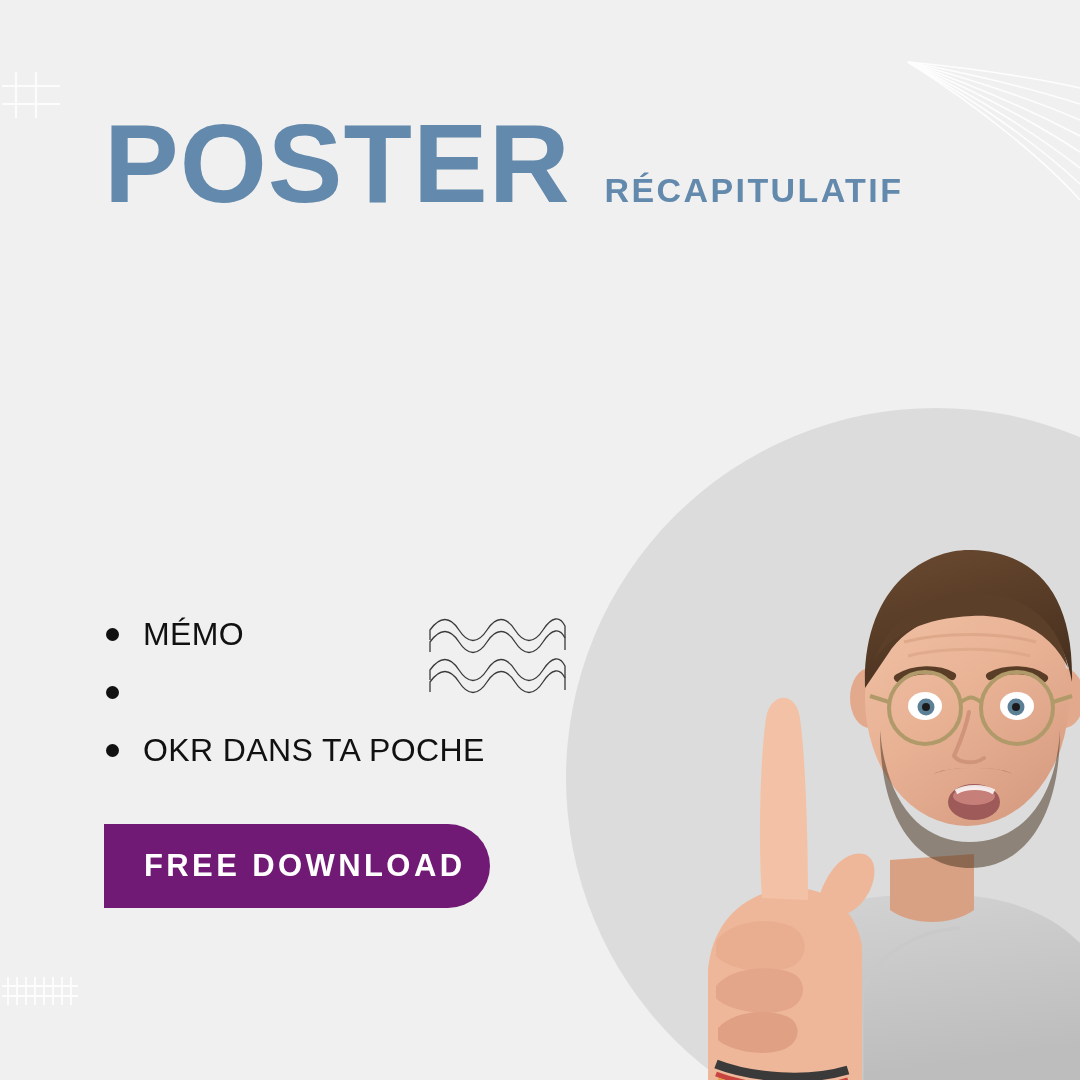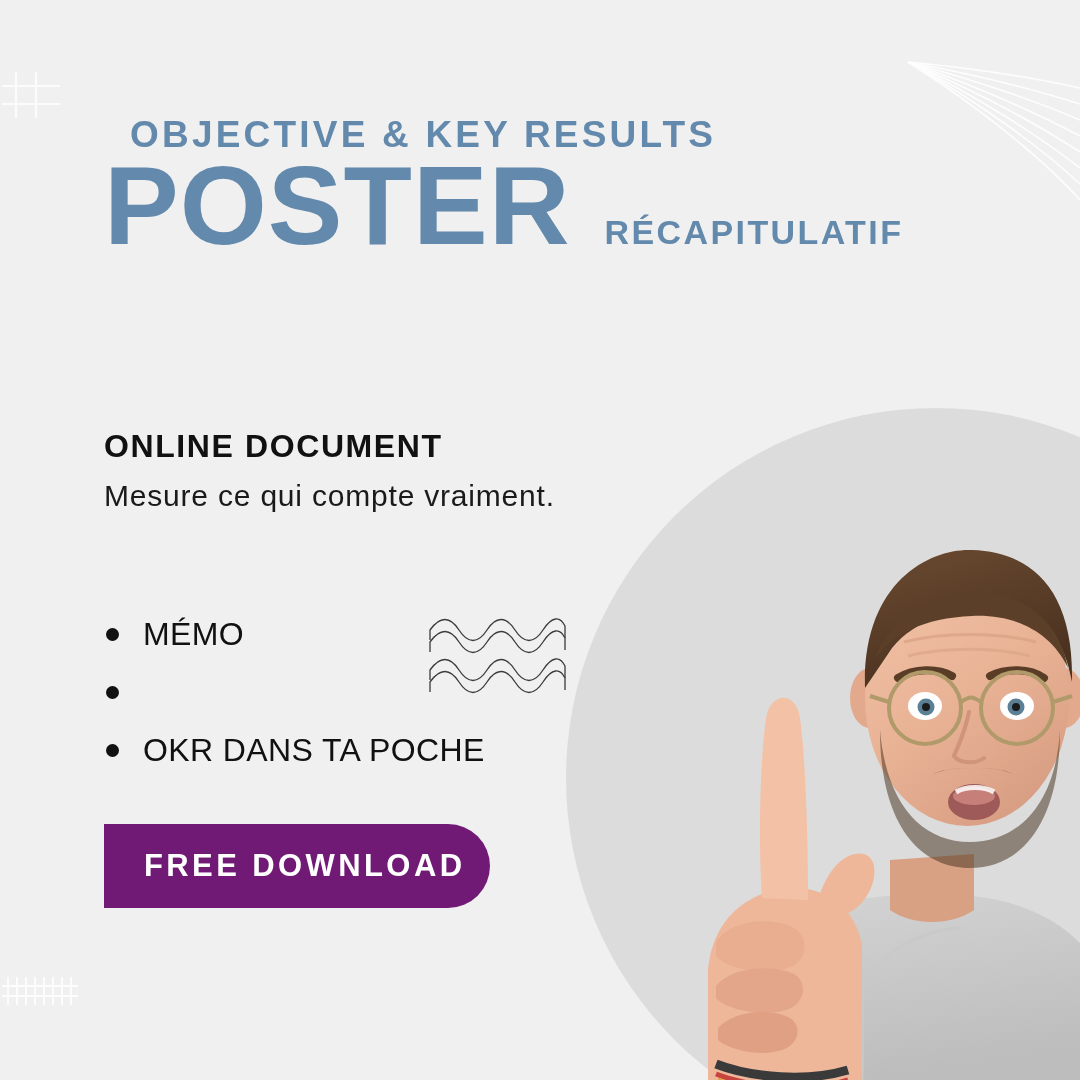--- a/index.html
+++ b/index.html
@@ -340,32 +340,27 @@
         <path d="M104 644 C 140 658, 196 662, 236 650" stroke="#c8453f" stroke-width="5" fill="none"></path>
         <path d="M106 650 C 142 664, 198 668, 238 656" stroke="#e0a33c" stroke-width="5" fill="none"></path>
         <path d="M108 656 C 144 670, 200 674, 240 662" stroke="#4b8f55" stroke-width="5" fill="none"></path>
         <path d="M110 662 C 146 676, 202 680, 242 668" stroke="#3f6fae" stroke-width="5" fill="none"></path>
       </g>
     </svg>
   </div>
 
   <div class="headline-block">
     <div class="headline-row row-1">
-      <span class="head-sub">OBJECTIVE &amp; KEY RESULTS</span>
     </div>
     <div class="headline-row row-2">
       <span class="head-big">POSTER</span>
       <span class="head-sub sub-2">RÉCAPITULATIF</span>
     </div>
   </div>
 
-  <div class="copy-block">
-    <p class="copy-title">ONLINE DOCUMENT</p>
-    <p class="copy-text">Mesure ce qui compte vraiment.</p>
-  </div>
 
   <ul class="bullet-list">
     <li class="bullet-item">
       <span class="bullet-dot"></span>
       <span>MÉMO</span>
     </li>
     <li class="bullet-item">
       <span class="bullet-dot"></span>
     </li>
     <li class="bullet-item">

